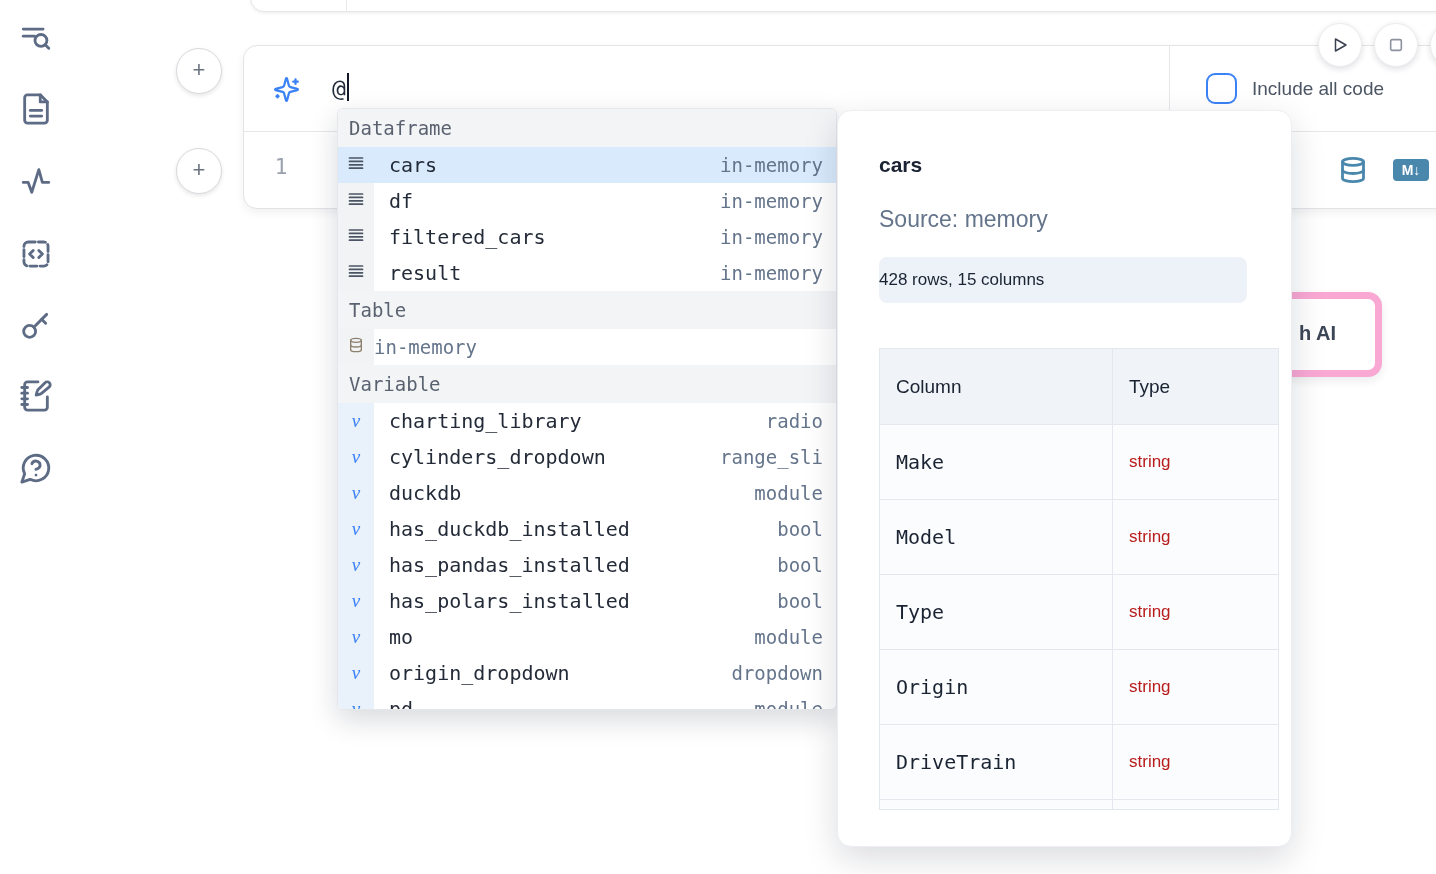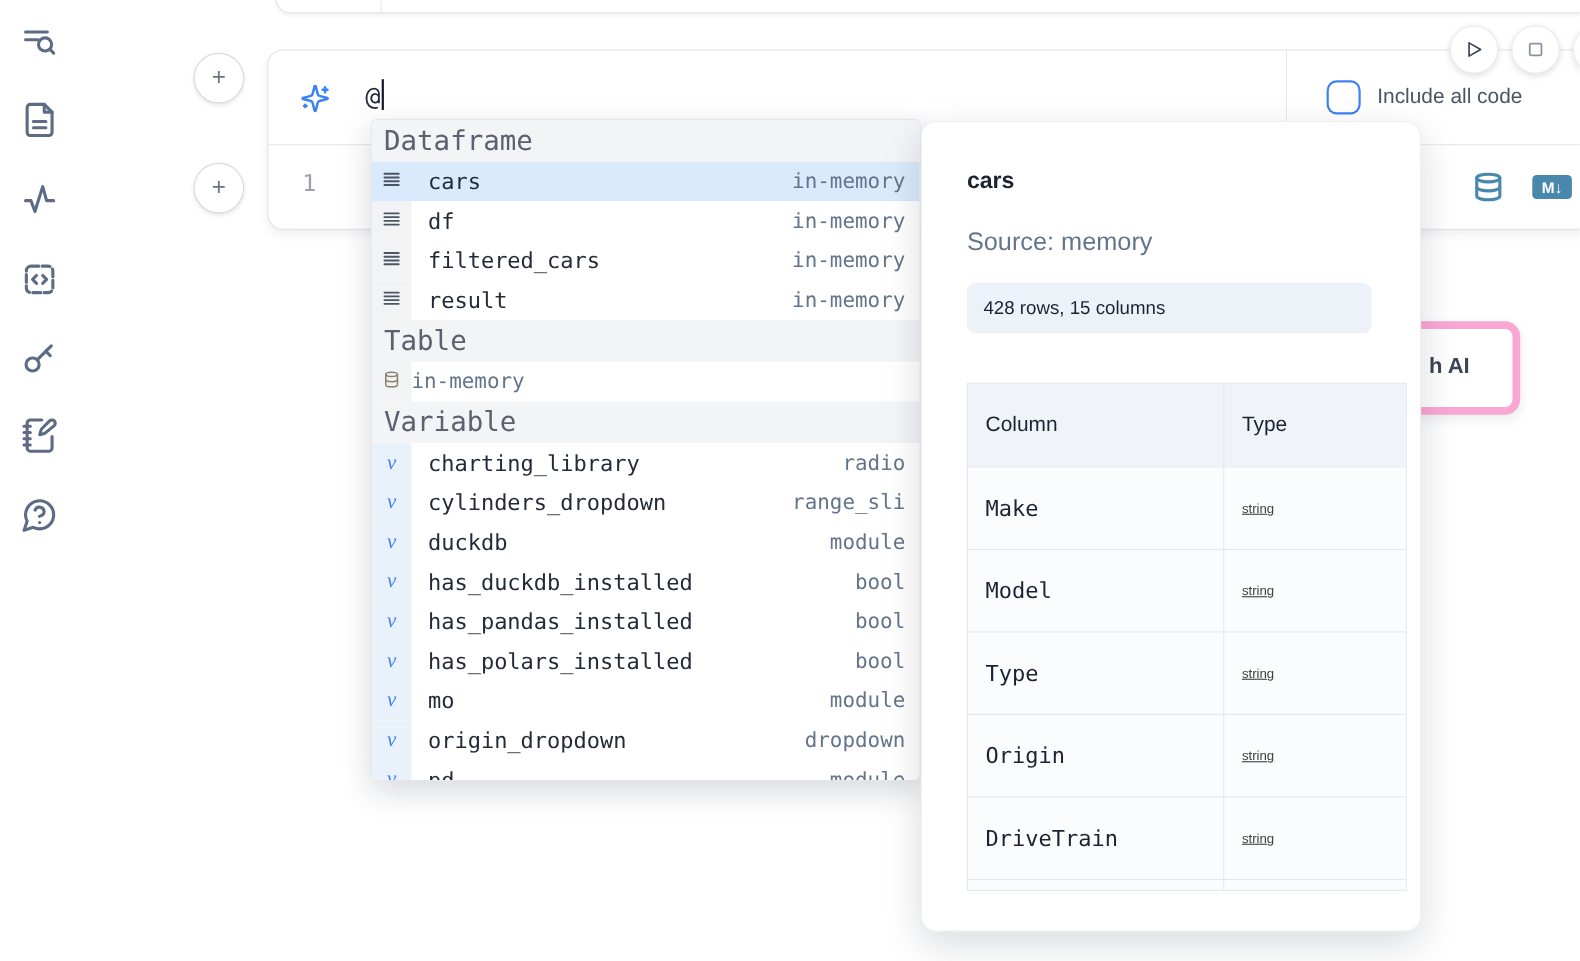--- a/index.html
+++ b/index.html
@@ -81,21 +81,21 @@
 
   
   .popup{
     position:absolute;left:337px;top:108px;width:498px;height:600px;
     background:#fff;border:1px solid #e5e7eb;border-radius:6px;
     box-shadow:0 10px 28px rgba(15,23,42,.16);
     overflow:hidden;z-index:5;
   }
   .ac-header{
     height:38px;line-height:38px;background:#f3f4f6;color:#5a6270;
-    font-size:25px;padding-left:11px;
+    font-size:19px;padding-left:11px;
     font-family:"DejaVu Sans Mono","Liberation Mono",monospace;
   }
   .ac-row{height:36px;display:flex;align-items:stretch;background:#fff;
     font-family:"DejaVu Sans Mono","Liberation Mono",monospace;}
   .ac-gutter{width:36px;flex:none;background:#f2f3f5;display:flex;align-items:center;justify-content:center;}
   .ac-row.kind-variable .ac-gutter{background:#e9f1fb;}
   .ac-row.selected{background:#d9eafc;}
   .ac-row.selected .ac-gutter{background:#d9eafc;}
   .ac-name{flex:1;font-size:20px;color:#242b38;line-height:36px;padding-left:15px;white-space:nowrap;overflow:hidden;}
   .ac-type{font-size:19px;color:#64748b;line-height:36px;padding-right:13px;white-space:nowrap;overflow:hidden;flex:none;}
@@ -107,32 +107,32 @@
   .panel{
     position:absolute;left:837px;top:110px;width:453px;height:735px;
     background:#fff;border:1px solid #eceef2;border-radius:14px;
     box-shadow:0 12px 34px rgba(15,23,42,.15);
     z-index:6;overflow:hidden;
   }
   .panel-title{position:absolute;left:41px;top:42px;font-size:21px;font-weight:bold;color:#1a2332;}
   .panel-source{position:absolute;left:41px;top:95px;font-size:23px;color:#64748b;}
   .panel-pill{
     position:absolute;left:41px;top:146px;width:368px;height:46px;background:#edf1f8;border-radius:8px;
-    display:flex;align-items:center;padding-left:15px;box-sizing:border-box;
+    display:flex;align-items:center;box-sizing:border-box;
     font-size:17px;color:#1a2332;
   }
   .schema{position:absolute;left:41px;top:237px;width:400px;height:462px;overflow:hidden;
     border:1px solid #e3e8ef;box-sizing:border-box;background:#fbfcfe;}
   .schema-row{display:flex;height:74px;border-top:1px solid #e3e8ef;background:#fbfcfe;}
   .schema-row:first-child{border-top:none;height:75px;background:#f0f4f9;}
   .sc-col{width:233px;flex:none;border-right:1px solid #e3e8ef;box-sizing:border-box;display:flex;align-items:center;padding-left:16px;}
   .sc-type{flex:1;display:flex;align-items:center;padding-left:16px;}
   .schema-row:first-child .sc-col,.schema-row:first-child .sc-type{font-size:19px;color:#1a2332;}
   .schema-row .cell-name{font-family:"DejaVu Sans Mono","Liberation Mono",monospace;font-size:20px;color:#1a2332;}
-  .schema-row .cell-type{font-size:12px;color:#404040;text-decoration:underline;}
+  .schema-row .cell-type{font-size:17px;color:#b91c1c;}
 </style>
 </head>
 <body>
 
 <div class="sidebar">
   <div class="side-icon" style="top:22px">
     <svg viewBox="0 0 24 24" fill="none" stroke="currentColor" stroke-width="2" stroke-linecap="round" stroke-linejoin="round">
         <path d="M3 5h14"></path>
         <path d="M3 10h8"></path>
         <circle cx="15.5" cy="13" r="4.2"></circle>

